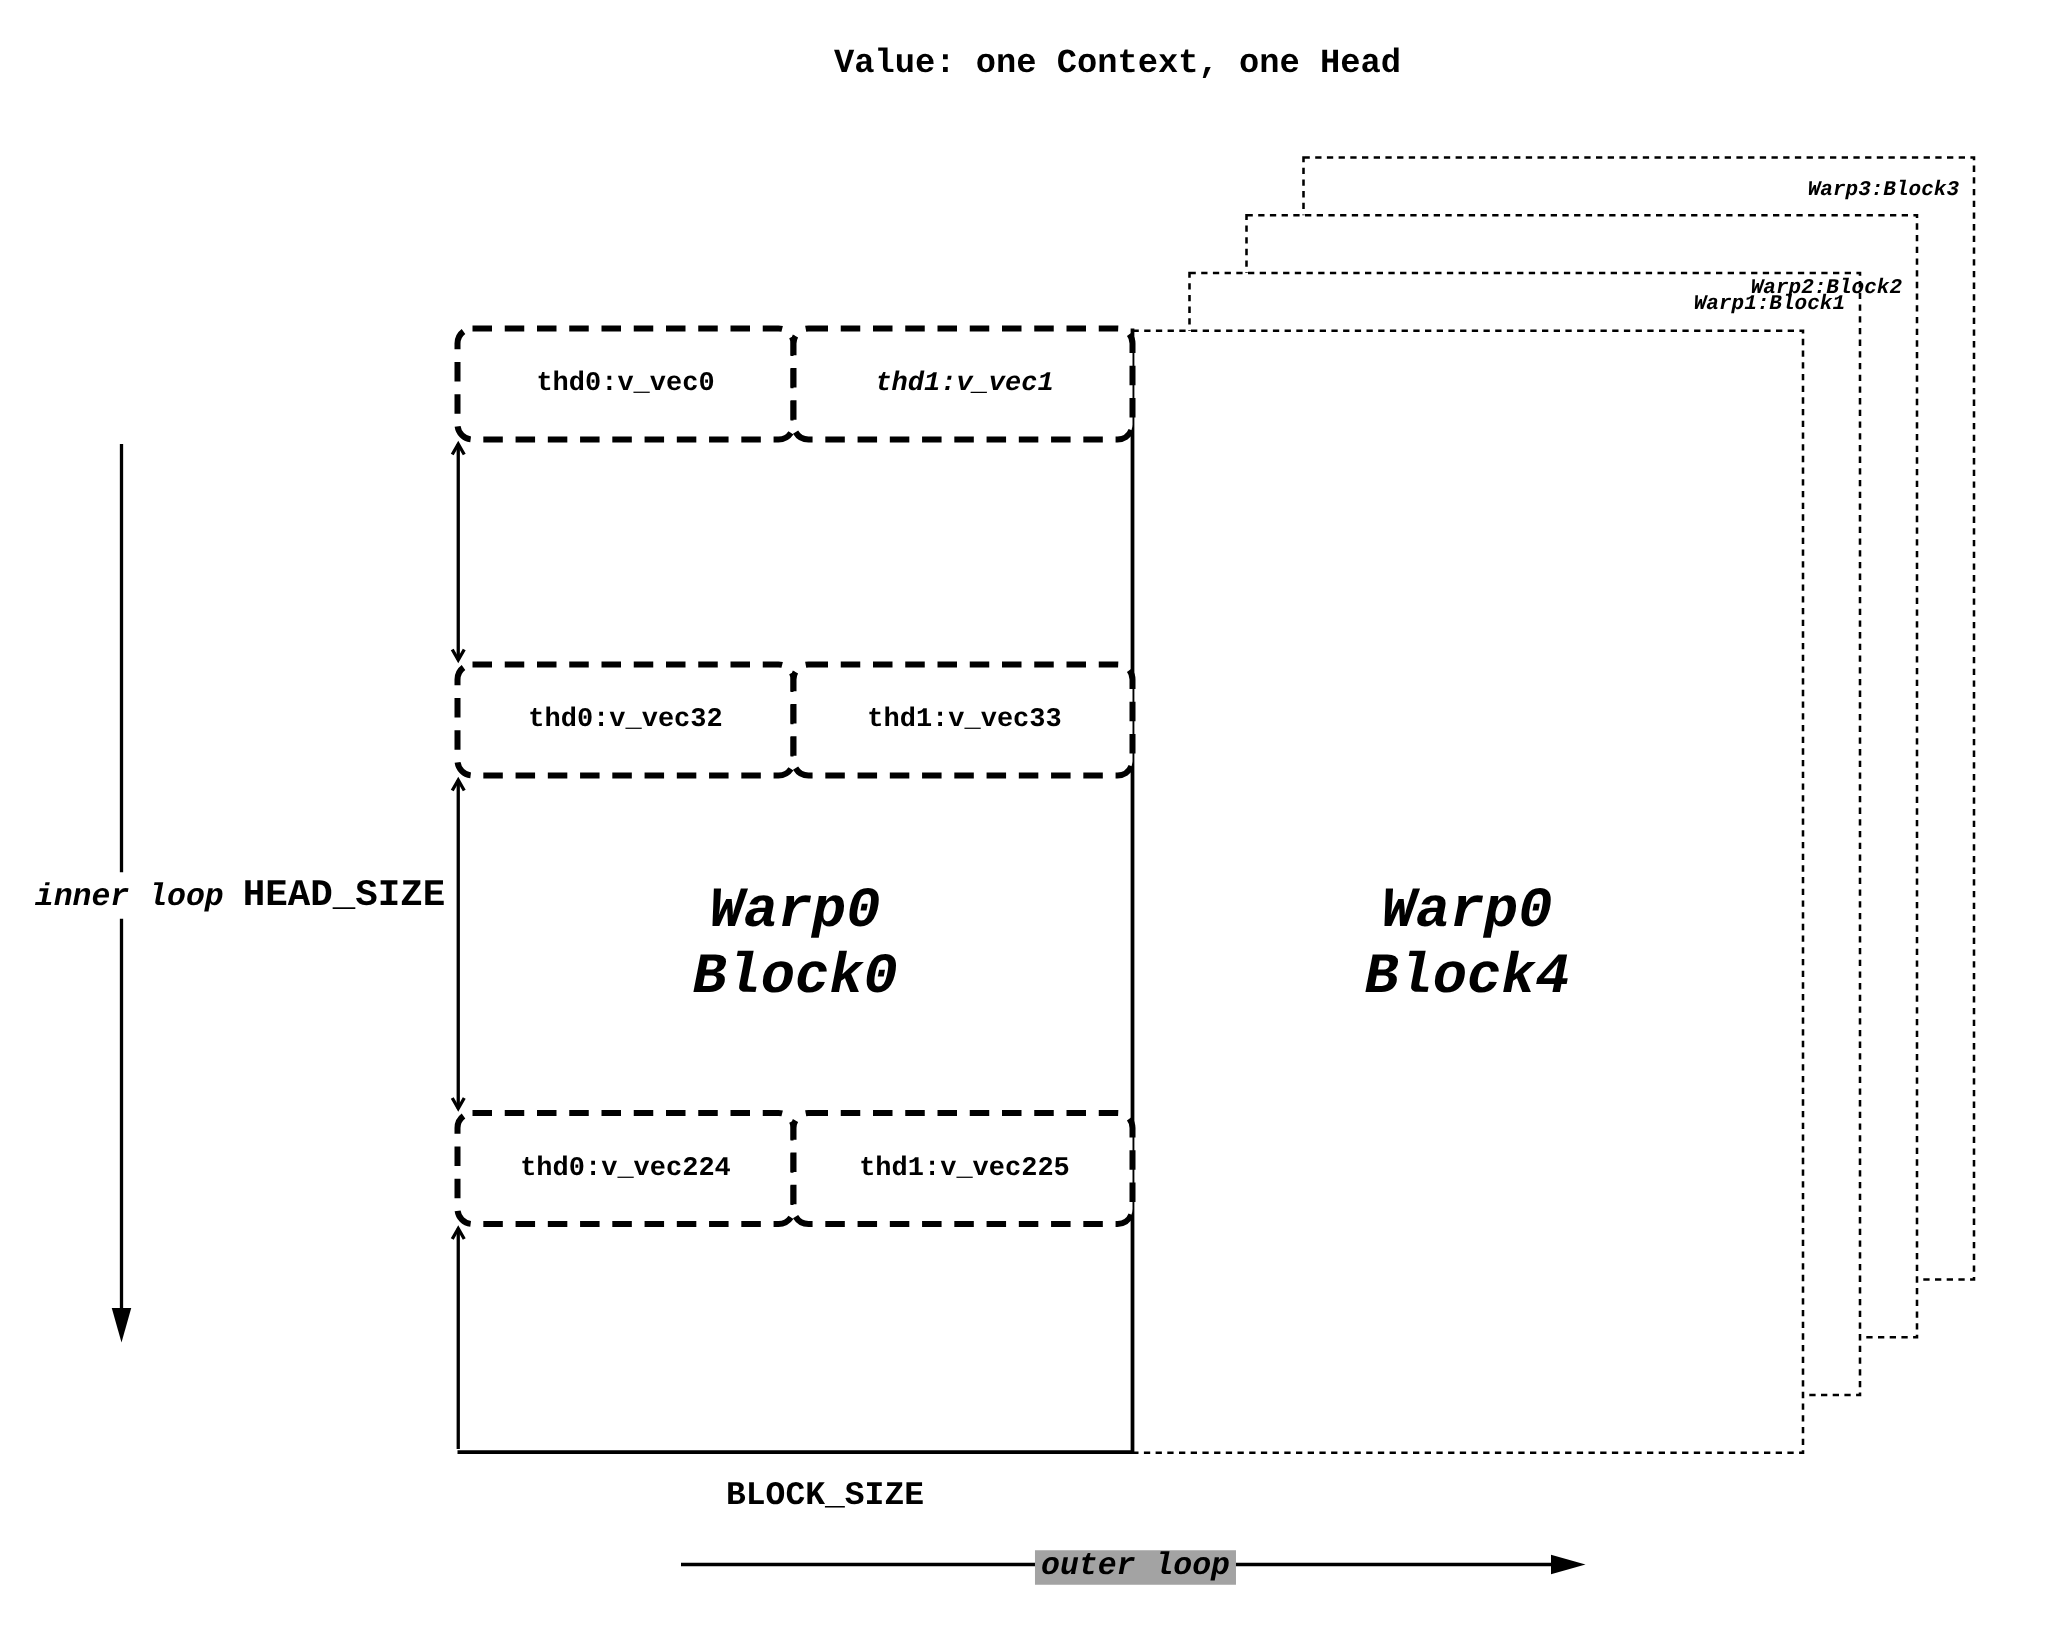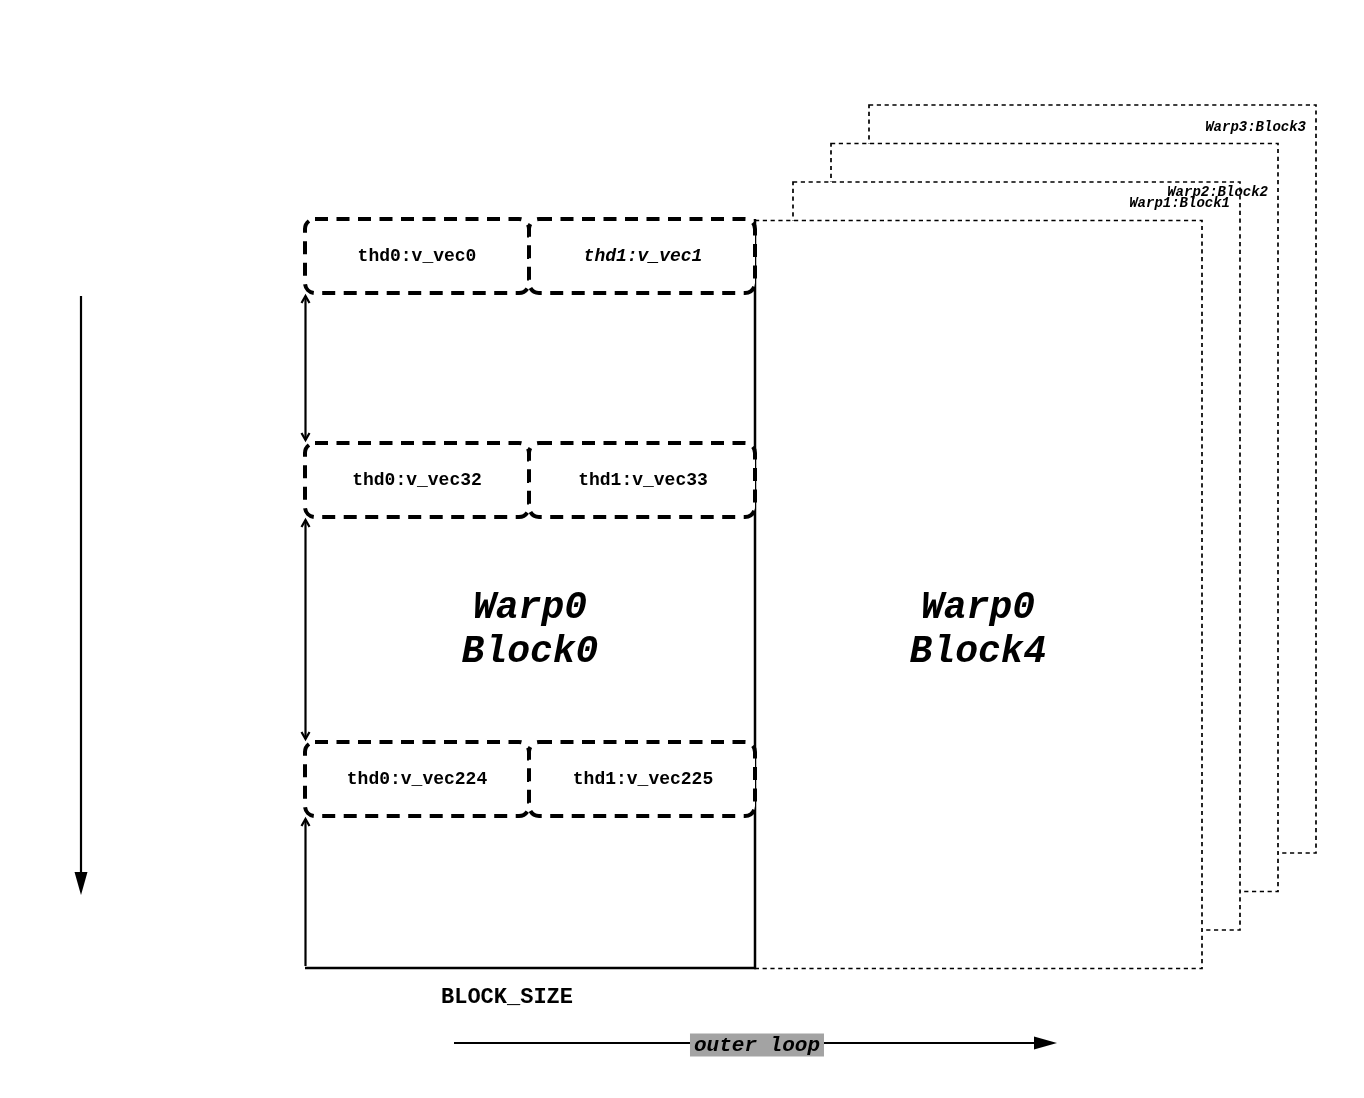--- a/index.html
+++ b/index.html
@@ -56,33 +56,35 @@
       <line x1="81" y1="296" x2="81" y2="876" stroke="#000" stroke-width="2.2"></line>
       <polygon points="81,895 74.5,872 87.5,872" fill="#000"></polygon>
     </g>
 
     <g>
       <line x1="454" y1="1043" x2="1036" y2="1043" stroke="#000" stroke-width="2.2"></line>
       <polygon points="1057,1043 1034,1036.5 1034,1049.5" fill="#000"></polygon>
     </g>
   </svg>
 
+  <div class="lbl title" style="left:745px;top:42px;">Value: one Context, one Head</div>
 
   <div class="lbl warp-tag" style="left:1306px;top:126.5px;">Warp3:Block3</div>
   <div class="lbl warp-tag" style="left:1268px;top:164.5px;margin-top:27px;">Warp2:Block2</div>
   <div class="lbl warp-tag" style="left:1230px;top:202.5px;">Warp1:Block1</div>
 
   <div class="lbl thd" style="left:417px;top:256px;">thd0:v_vec0</div>
   <div class="lbl thd" style="left:643px;top:256px;font-style:italic;">thd1:v_vec1</div>
   <div class="lbl thd" style="left:417px;top:480px;">thd0:v_vec32</div>
   <div class="lbl thd" style="left:643px;top:480px;">thd1:v_vec33</div>
   <div class="lbl thd" style="left:417px;top:779px;">thd0:v_vec224</div>
   <div class="lbl thd" style="left:643px;top:779px;">thd1:v_vec225</div>
 
   <div class="lbl center-lbl" style="left:530px;top:594px;"><span>Warp0</span><br><span>Block0</span></div>
   <div class="lbl center-lbl" style="left:978px;top:594px;"><span>Warp0</span><br><span>Block4</span></div>
 
+  <div class="lbl axis-left" style="left:160px;top:597px;"><span class="il">inner loop</span> <span class="hs">HEAD_SIZE</span></div>
 
-  <div class="lbl block-size" style="left:507px;top:997px;">BLOCK_SIZE</div>
+  <div class="lbl block-size" style="left:550px;top:997px;">BLOCK_SIZE</div>
 
   <div class="lbl outer-loop" style="left:757px;top:1045px;">outer loop</div>
 
 </div>
 
 </body></html>

